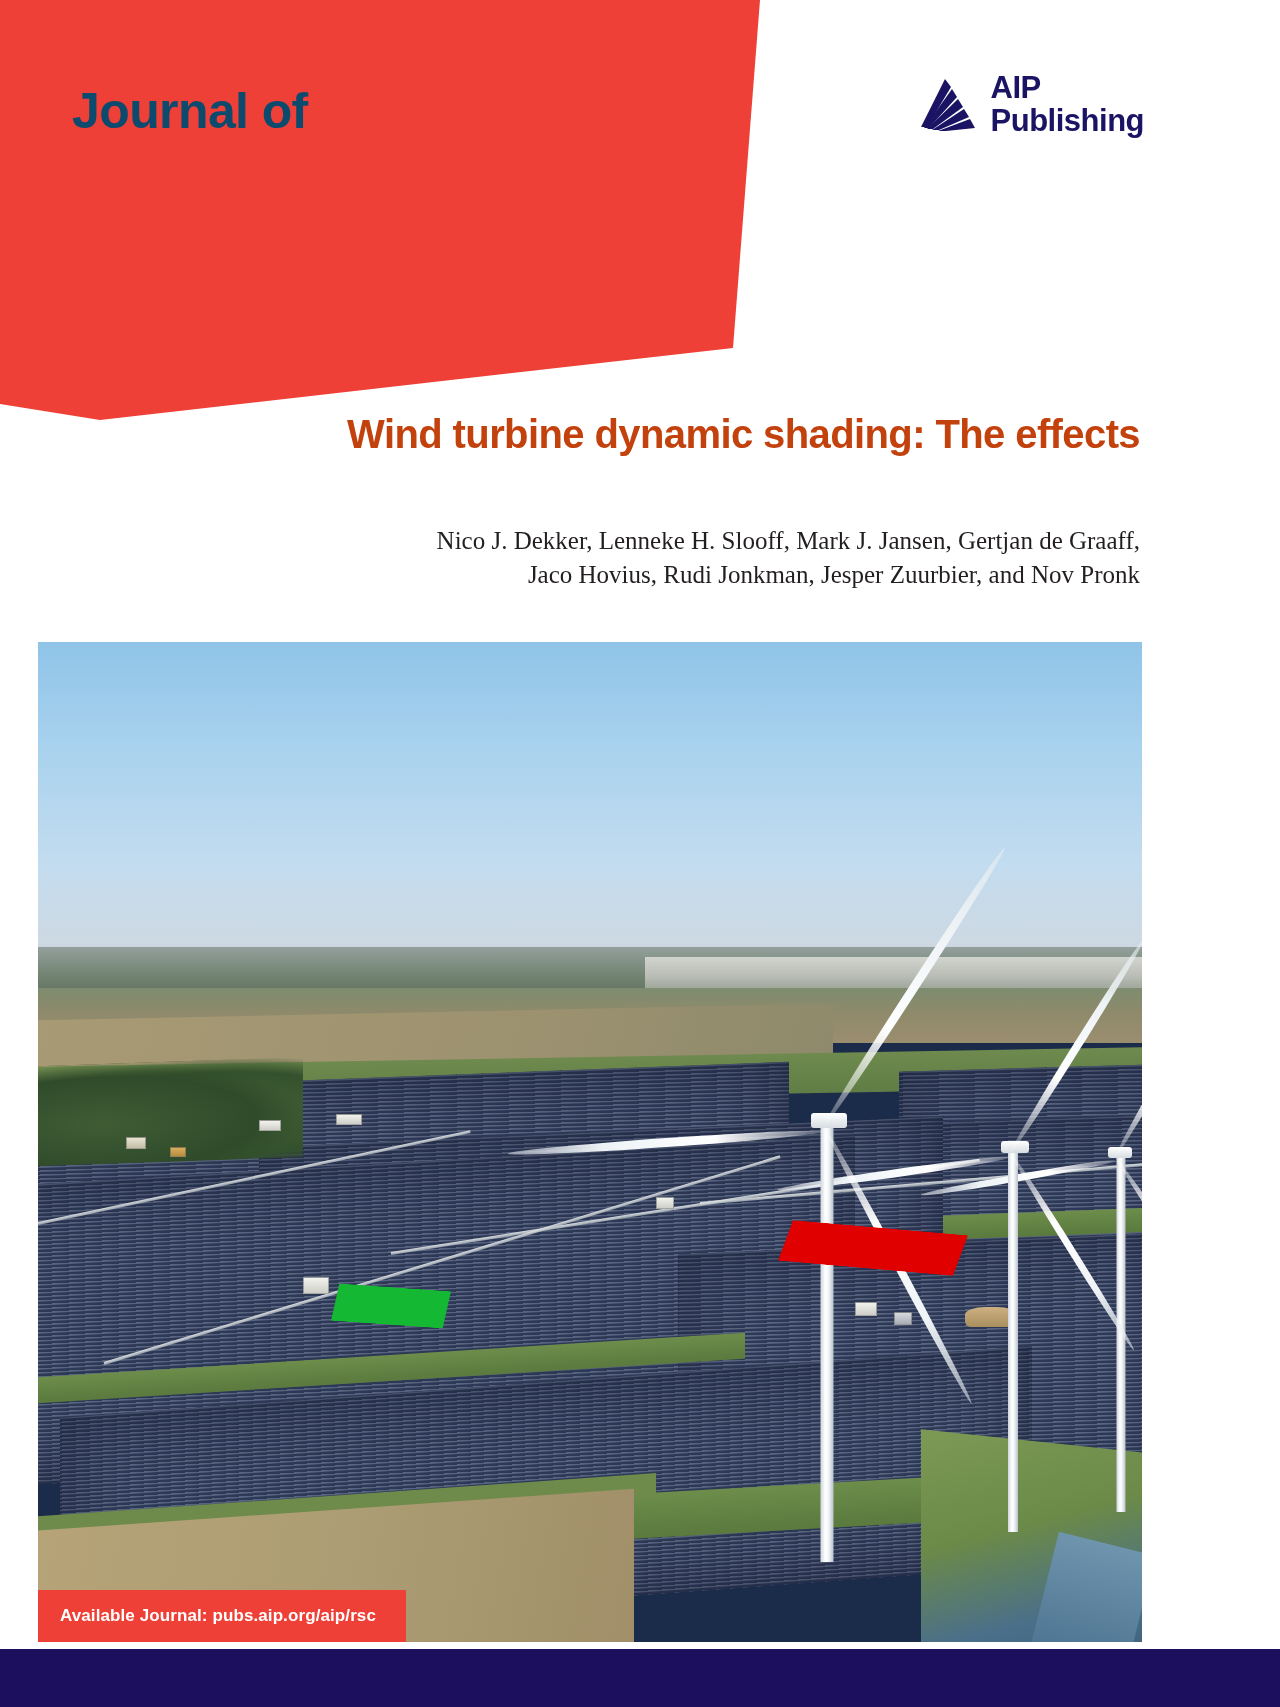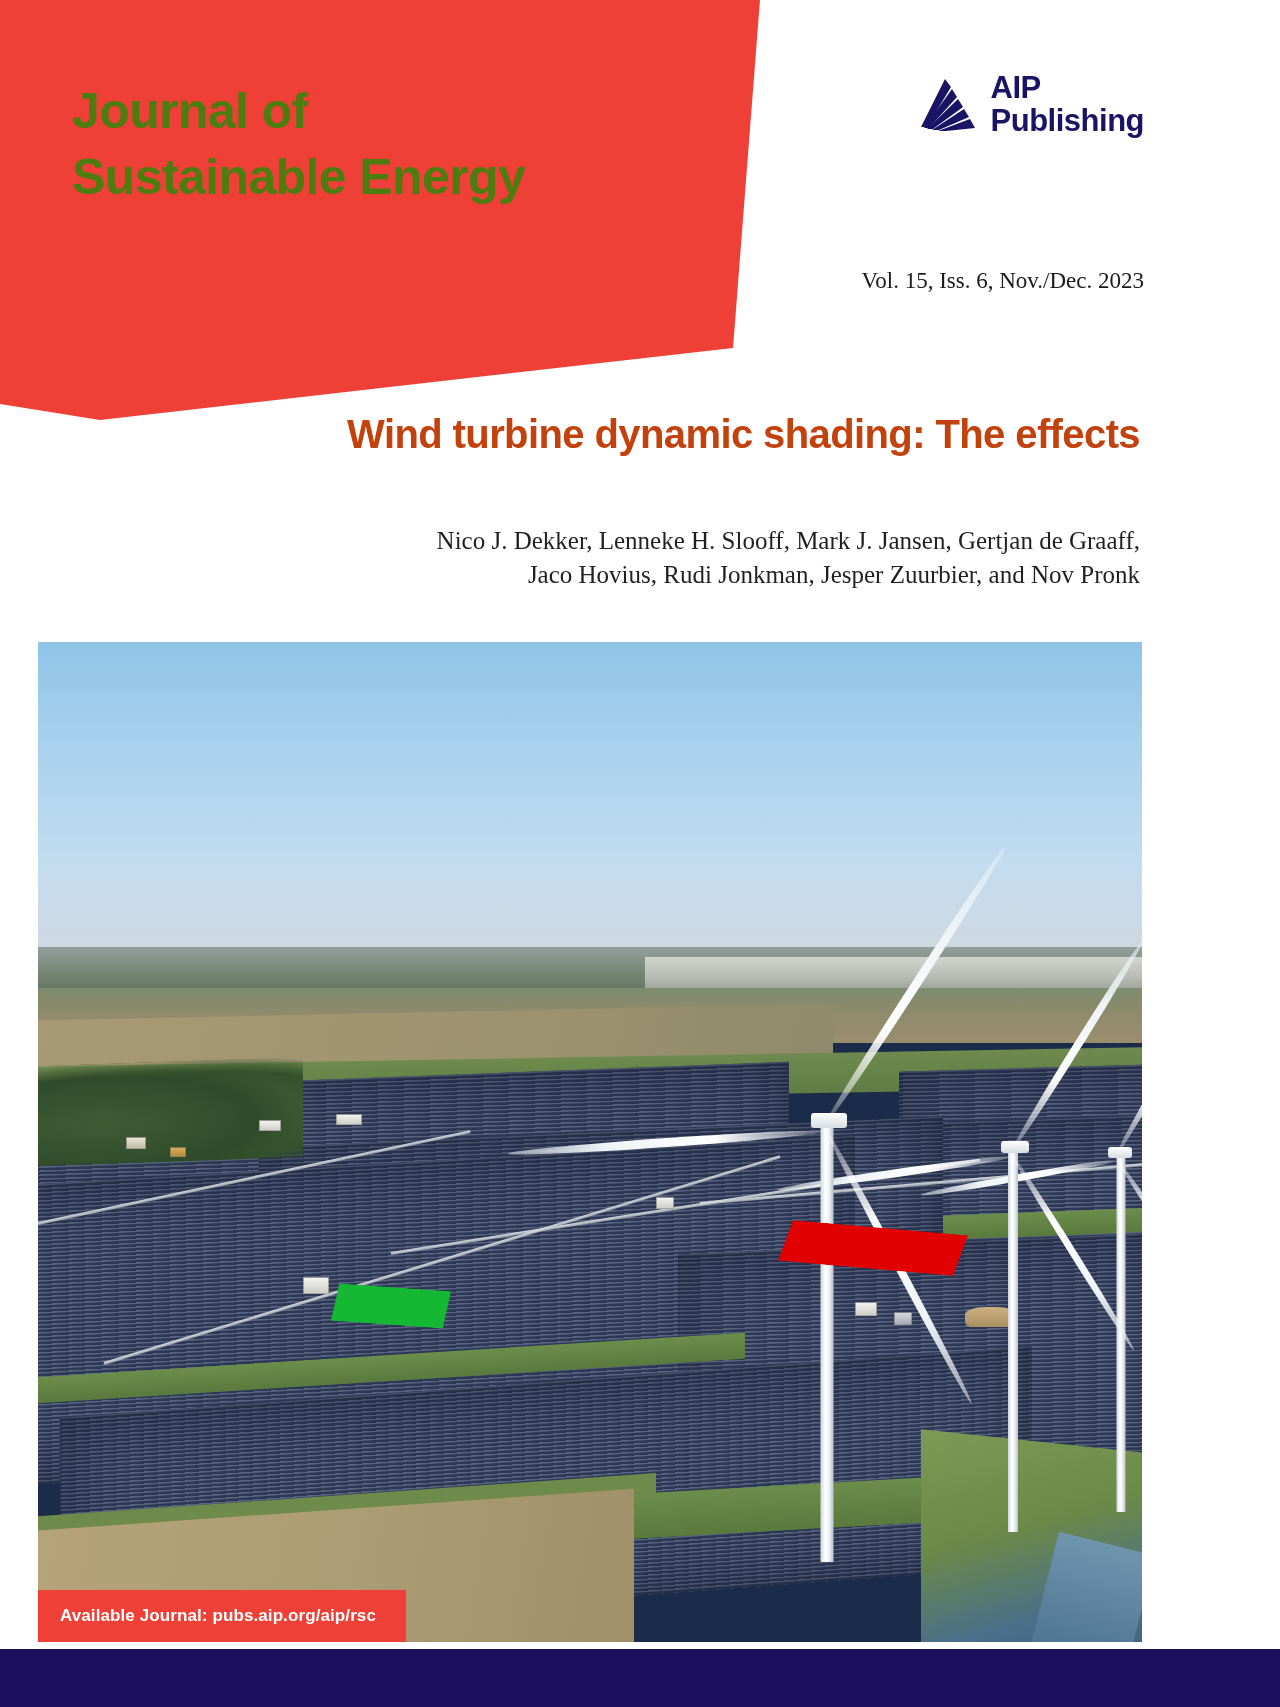--- a/index.html
+++ b/index.html
@@ -24,21 +24,21 @@
     width:810px; height:430px;
     background:#ee4037;
     -webkit-clip-path: polygon(0 0, 760px 0, 733px 348px, 100px 420px, 0 404px);
     clip-path: polygon(0 0, 760px 0, 733px 348px, 100px 420px, 0 404px);
     z-index:2;
   }
   .masthead-title {
     position:absolute;
     left:72px; top:78px;
     width:640px;
-    color:#4d7c0f;
+    color:#0c4a6e;
     font-family:"Liberation Sans", sans-serif;
     font-weight:bold;
     font-size:50px;
     line-height:1.32;
     letter-spacing:-0.6px;
     z-index:3;
   }
   .masthead-title .ln { display:block; white-space:nowrap; }
 
   
@@ -330,40 +330,38 @@
   }
 </style>
 </head>
 <body>
 
 <div id="cover">
 
   <div class="masthead"></div>
   <div class="masthead-title">
     <span class="ln">Journal of</span>
-    <span class="ln">Sustainable Energy</span>
   </div>
 
   <div class="logo">
     <svg class="logo-mark" viewBox="0 0 62 56">
       <g fill="#1b1464">
         <path d="M30 2 L36 10 L12 50 L6 50 Z"></path>
         <path d="M37 12 L42 20 L14 51 L9 51 Z"></path>
         <path d="M43 22 L48 30 L18 52 L12 52 Z"></path>
         <path d="M49 32 L54 40 L24 53 L17 53 Z"></path>
         <path d="M55 42 L60 51 L31 54 L23 54 Z"></path>
       </g>
     </svg>
     <div class="logo-words">
       <span>AIP</span>
       <span>Publishing</span>
     </div>
   </div>
 
-  <div class="volume-line">Vol. 15, Iss. 6, Nov./Dec. 2023</div>
 
   <div class="article-title">
     <span class="ln">Wind turbine dynamic shading: The effects</span>
   </div>
 
   <div class="authors">
     <span class="ln">Nico J. Dekker, Lenneke H. Slooff, Mark J. Jansen, Gertjan de Graaff,</span>
     <span class="ln">Jaco Hovius, Rudi Jonkman, Jesper Zuurbier, and Nov Pronk</span>
   </div>
 

